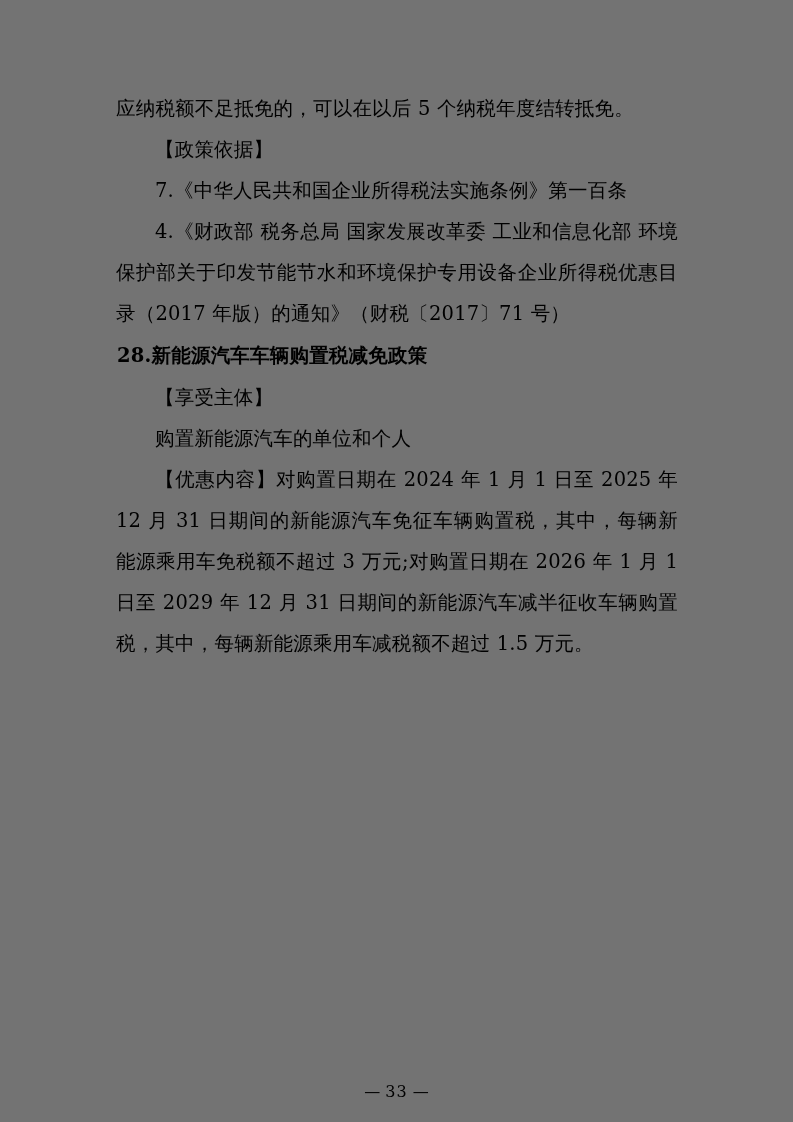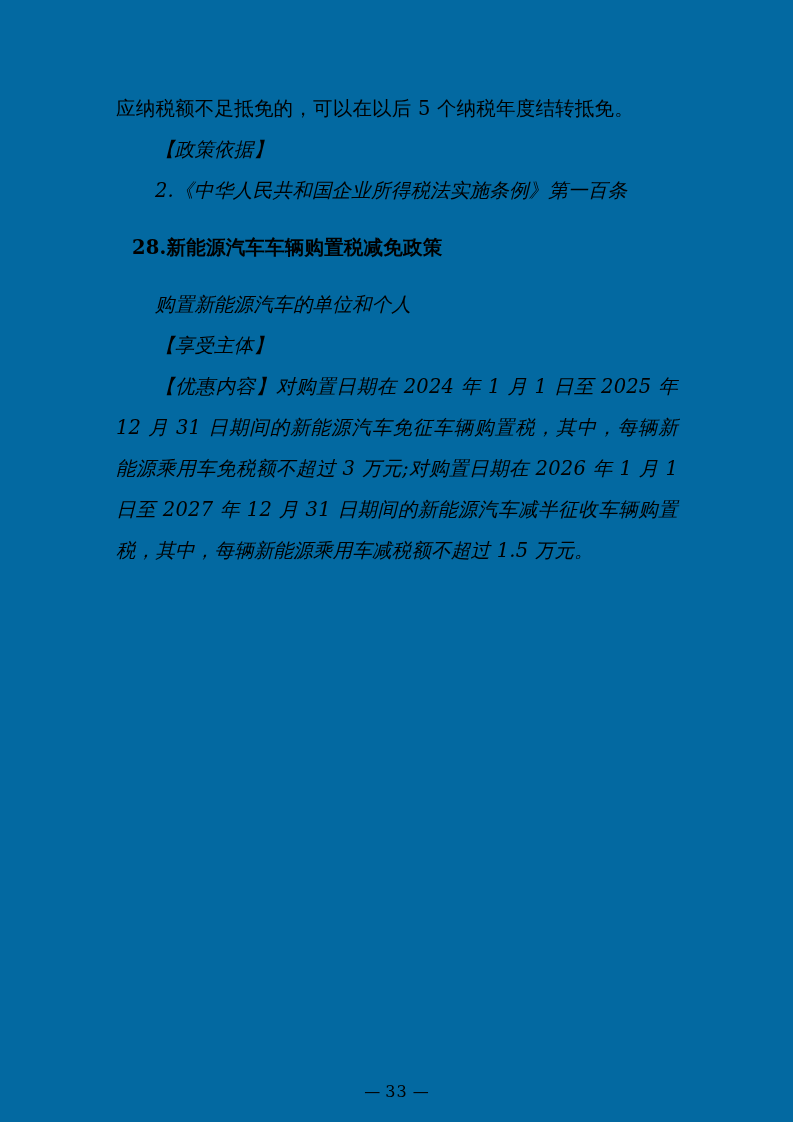--- a/index.html
+++ b/index.html
@@ -13,42 +13,41 @@
     font-family: "DejaVu Serif", "Liberation Serif", serif;
     color: #000000;
     position: relative;
     overflow: hidden;
   }
   .page {
     position: absolute;
     left: 0; top: 0;
     width: 793px;
     height: 1122px;
-    background: #0369a1;
+    background: #737373;
   }
   .content {
     position: absolute;
     left: 116px;
     top: 88px;
     width: 562px;
   }
   p {
     margin: 0;
     font-size: 19.5px;
     line-height: 41px;
     text-align: justify;
     text-justify: inter-ideograph;
     letter-spacing: 0.2px;
   }
   .indent {
     text-indent: 39px;
-    font-style: italic;
   }
   .heading {
-    margin: 16px;
+    margin: 1px;
     font-size: 19.5px;
     line-height: 41px;
     font-weight: bold;
     font-family: "DejaVu Serif", "Liberation Serif", serif;
     letter-spacing: 0.2px;
   }
   .footer {
     position: absolute;
     left: 0;
     top: 1082px;
@@ -65,32 +64,33 @@
 <body>
 
 <div class="page">
   <div class="content">
 
     <p>应纳税额不足抵免的，可以在以后 5 个纳税年度结转抵免。</p>
 
     <p class="indent">【政策依据】</p>
 
 
-    <p class="indent">2.《中华人民共和国企业所得税法实施条例》第一百条</p>
+    <p class="indent">7.《中华人民共和国企业所得税法实施条例》第一百条</p>
 
 
+    <p class="indent">4.《财政部 税务总局 国家发展改革委 工业和信息化部 环境保护部关于印发节能节水和环境保护专用设备企业所得税优惠目录（2017 年版）的通知》（财税〔2017〕71 号）</p>
 
 
     <h2 class="heading">28.新能源汽车车辆购置税减免政策</h2>
 
+    <p class="indent">【享受主体】</p>
+
     <p class="indent">购置新能源汽车的单位和个人</p>
 
-    <p class="indent">【享受主体】</p>
-
-    <p class="indent">【优惠内容】对购置日期在 2024 年 1 月 1 日至 2025 年 12 月 31 日期间的新能源汽车免征车辆购置税，其中，每辆新能源乘用车免税额不超过 3 万元;对购置日期在 2026 年 1 月 1 日至 2027 年 12 月 31 日期间的新能源汽车减半征收车辆购置税，其中，每辆新能源乘用车减税额不超过 1.5 万元。</p>
+    <p class="indent">【优惠内容】对购置日期在 2024 年 1 月 1 日至 2025 年 12 月 31 日期间的新能源汽车免征车辆购置税，其中，每辆新能源乘用车免税额不超过 3 万元;对购置日期在 2026 年 1 月 1 日至 2029 年 12 月 31 日期间的新能源汽车减半征收车辆购置税，其中，每辆新能源乘用车减税额不超过 1.5 万元。</p>
 
   </div>
 
   <div class="footer">
     <span>—</span>
     <span class="pagenum">33</span>
     <span>—</span>
   </div>
 </div>
 

